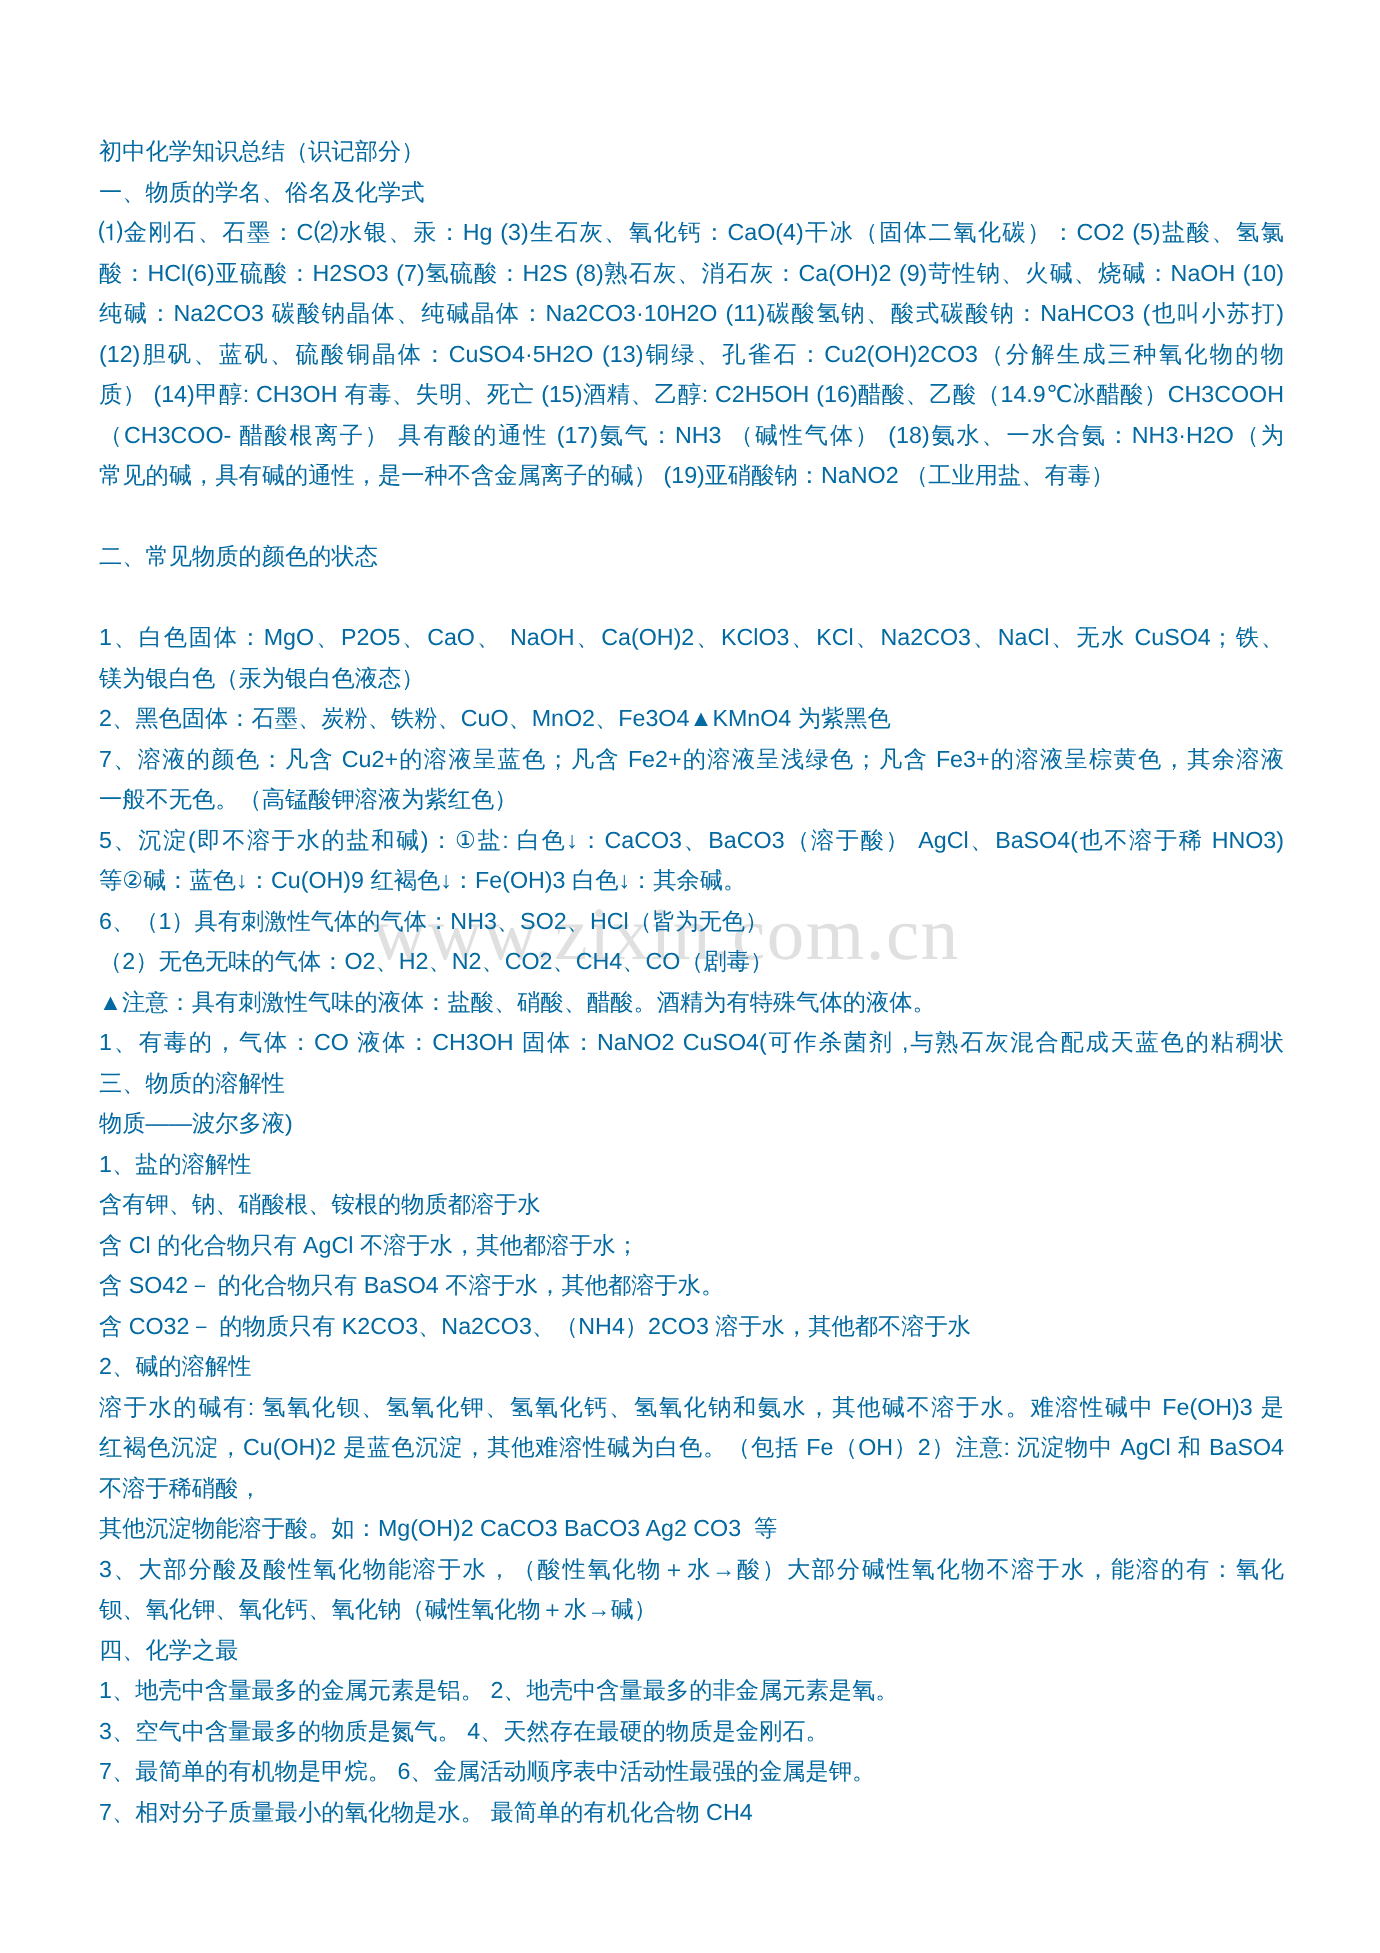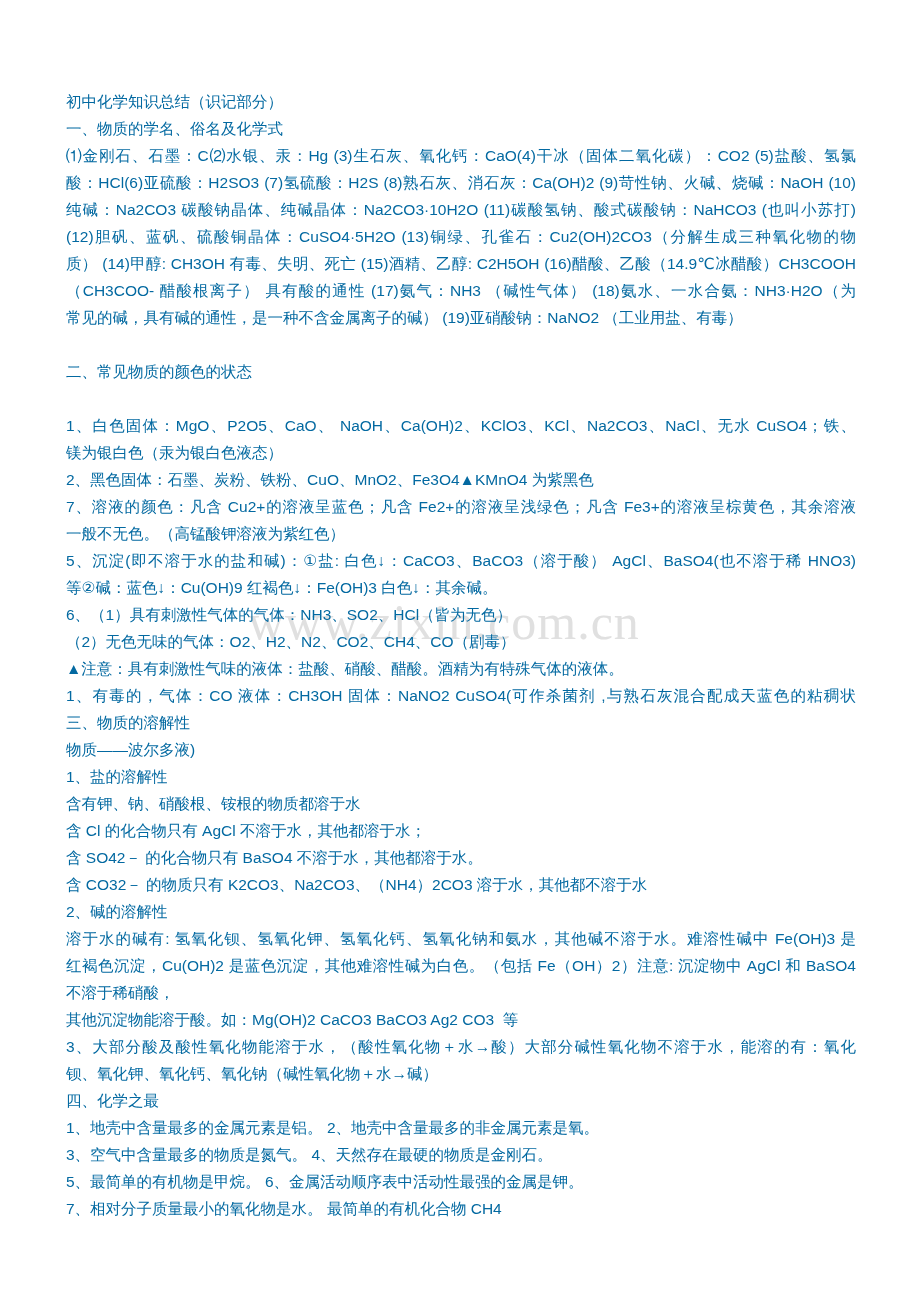--- a/index.html
+++ b/index.html
@@ -94,15 +94,15 @@
     <p class="ln">2、碱的溶解性</p>
     <p class="ln j">溶于水的碱有: 氢氧化钡、氢氧化钾、氢氧化钙、氢氧化钠和氨水，其他碱不溶于水。难溶性碱中 Fe(OH)3 是</p>
     <p class="ln j">红褐色沉淀，Cu(OH)2 是蓝色沉淀，其他难溶性碱为白色。（包括 Fe（OH）2）注意: 沉淀物中 AgCl 和 BaSO4</p>
     <p class="ln">不溶于稀硝酸，</p>
     <p class="ln">其他沉淀物能溶于酸。如：Mg(OH)2 CaCO3 BaCO3 Ag2 CO3  等</p>
     <p class="ln j">3、大部分酸及酸性氧化物能溶于水，（酸性氧化物＋水→酸）大部分碱性氧化物不溶于水，能溶的有：氧化</p>
     <p class="ln">钡、氧化钾、氧化钙、氧化钠（碱性氧化物＋水→碱）</p>
     <p class="ln">四、化学之最</p>
     <p class="ln">1、地壳中含量最多的金属元素是铝。 2、地壳中含量最多的非金属元素是氧。</p>
     <p class="ln">3、空气中含量最多的物质是氮气。 4、天然存在最硬的物质是金刚石。</p>
-    <p class="ln">5、最简单的有机物是甲烷。 6、金属活动顺序表中活动性最强的金属是钾。</p>
+    <p class="ln">7、最简单的有机物是甲烷。 6、金属活动顺序表中活动性最强的金属是钾。</p>
     <p class="ln">7、相对分子质量最小的氧化物是水。 最简单的有机化合物 CH4</p>
   </div>
 
 </body></html>

